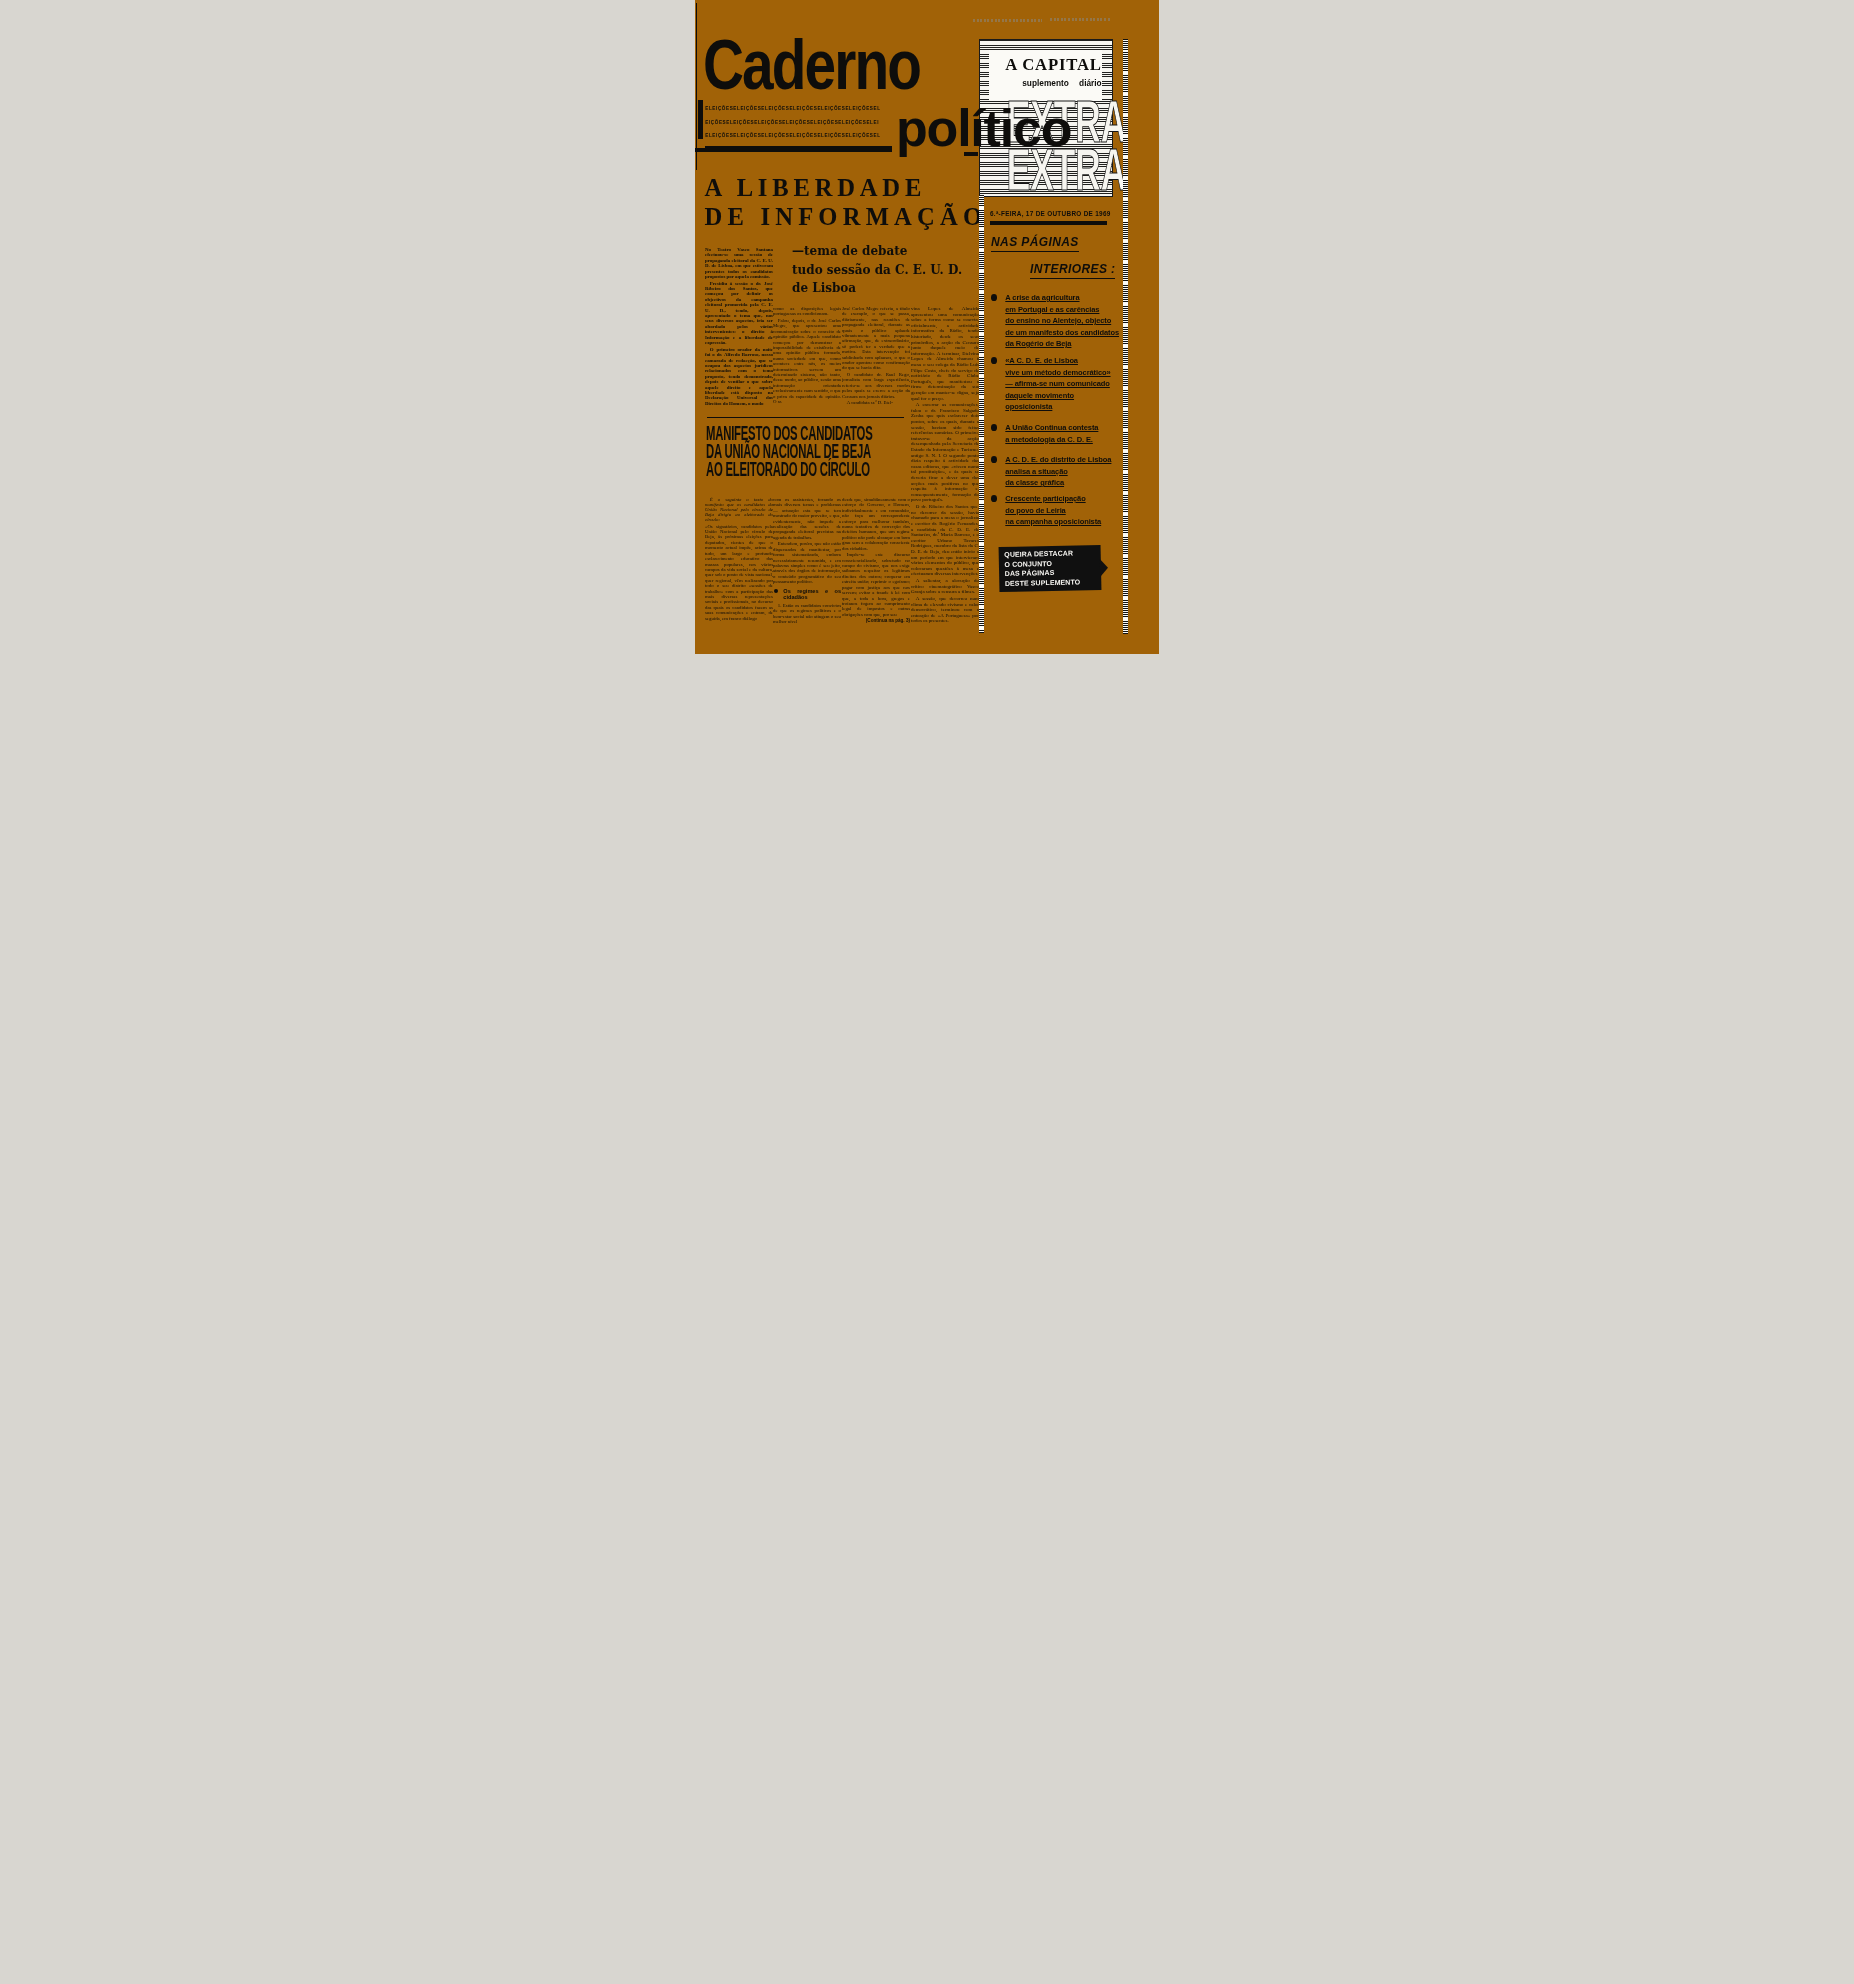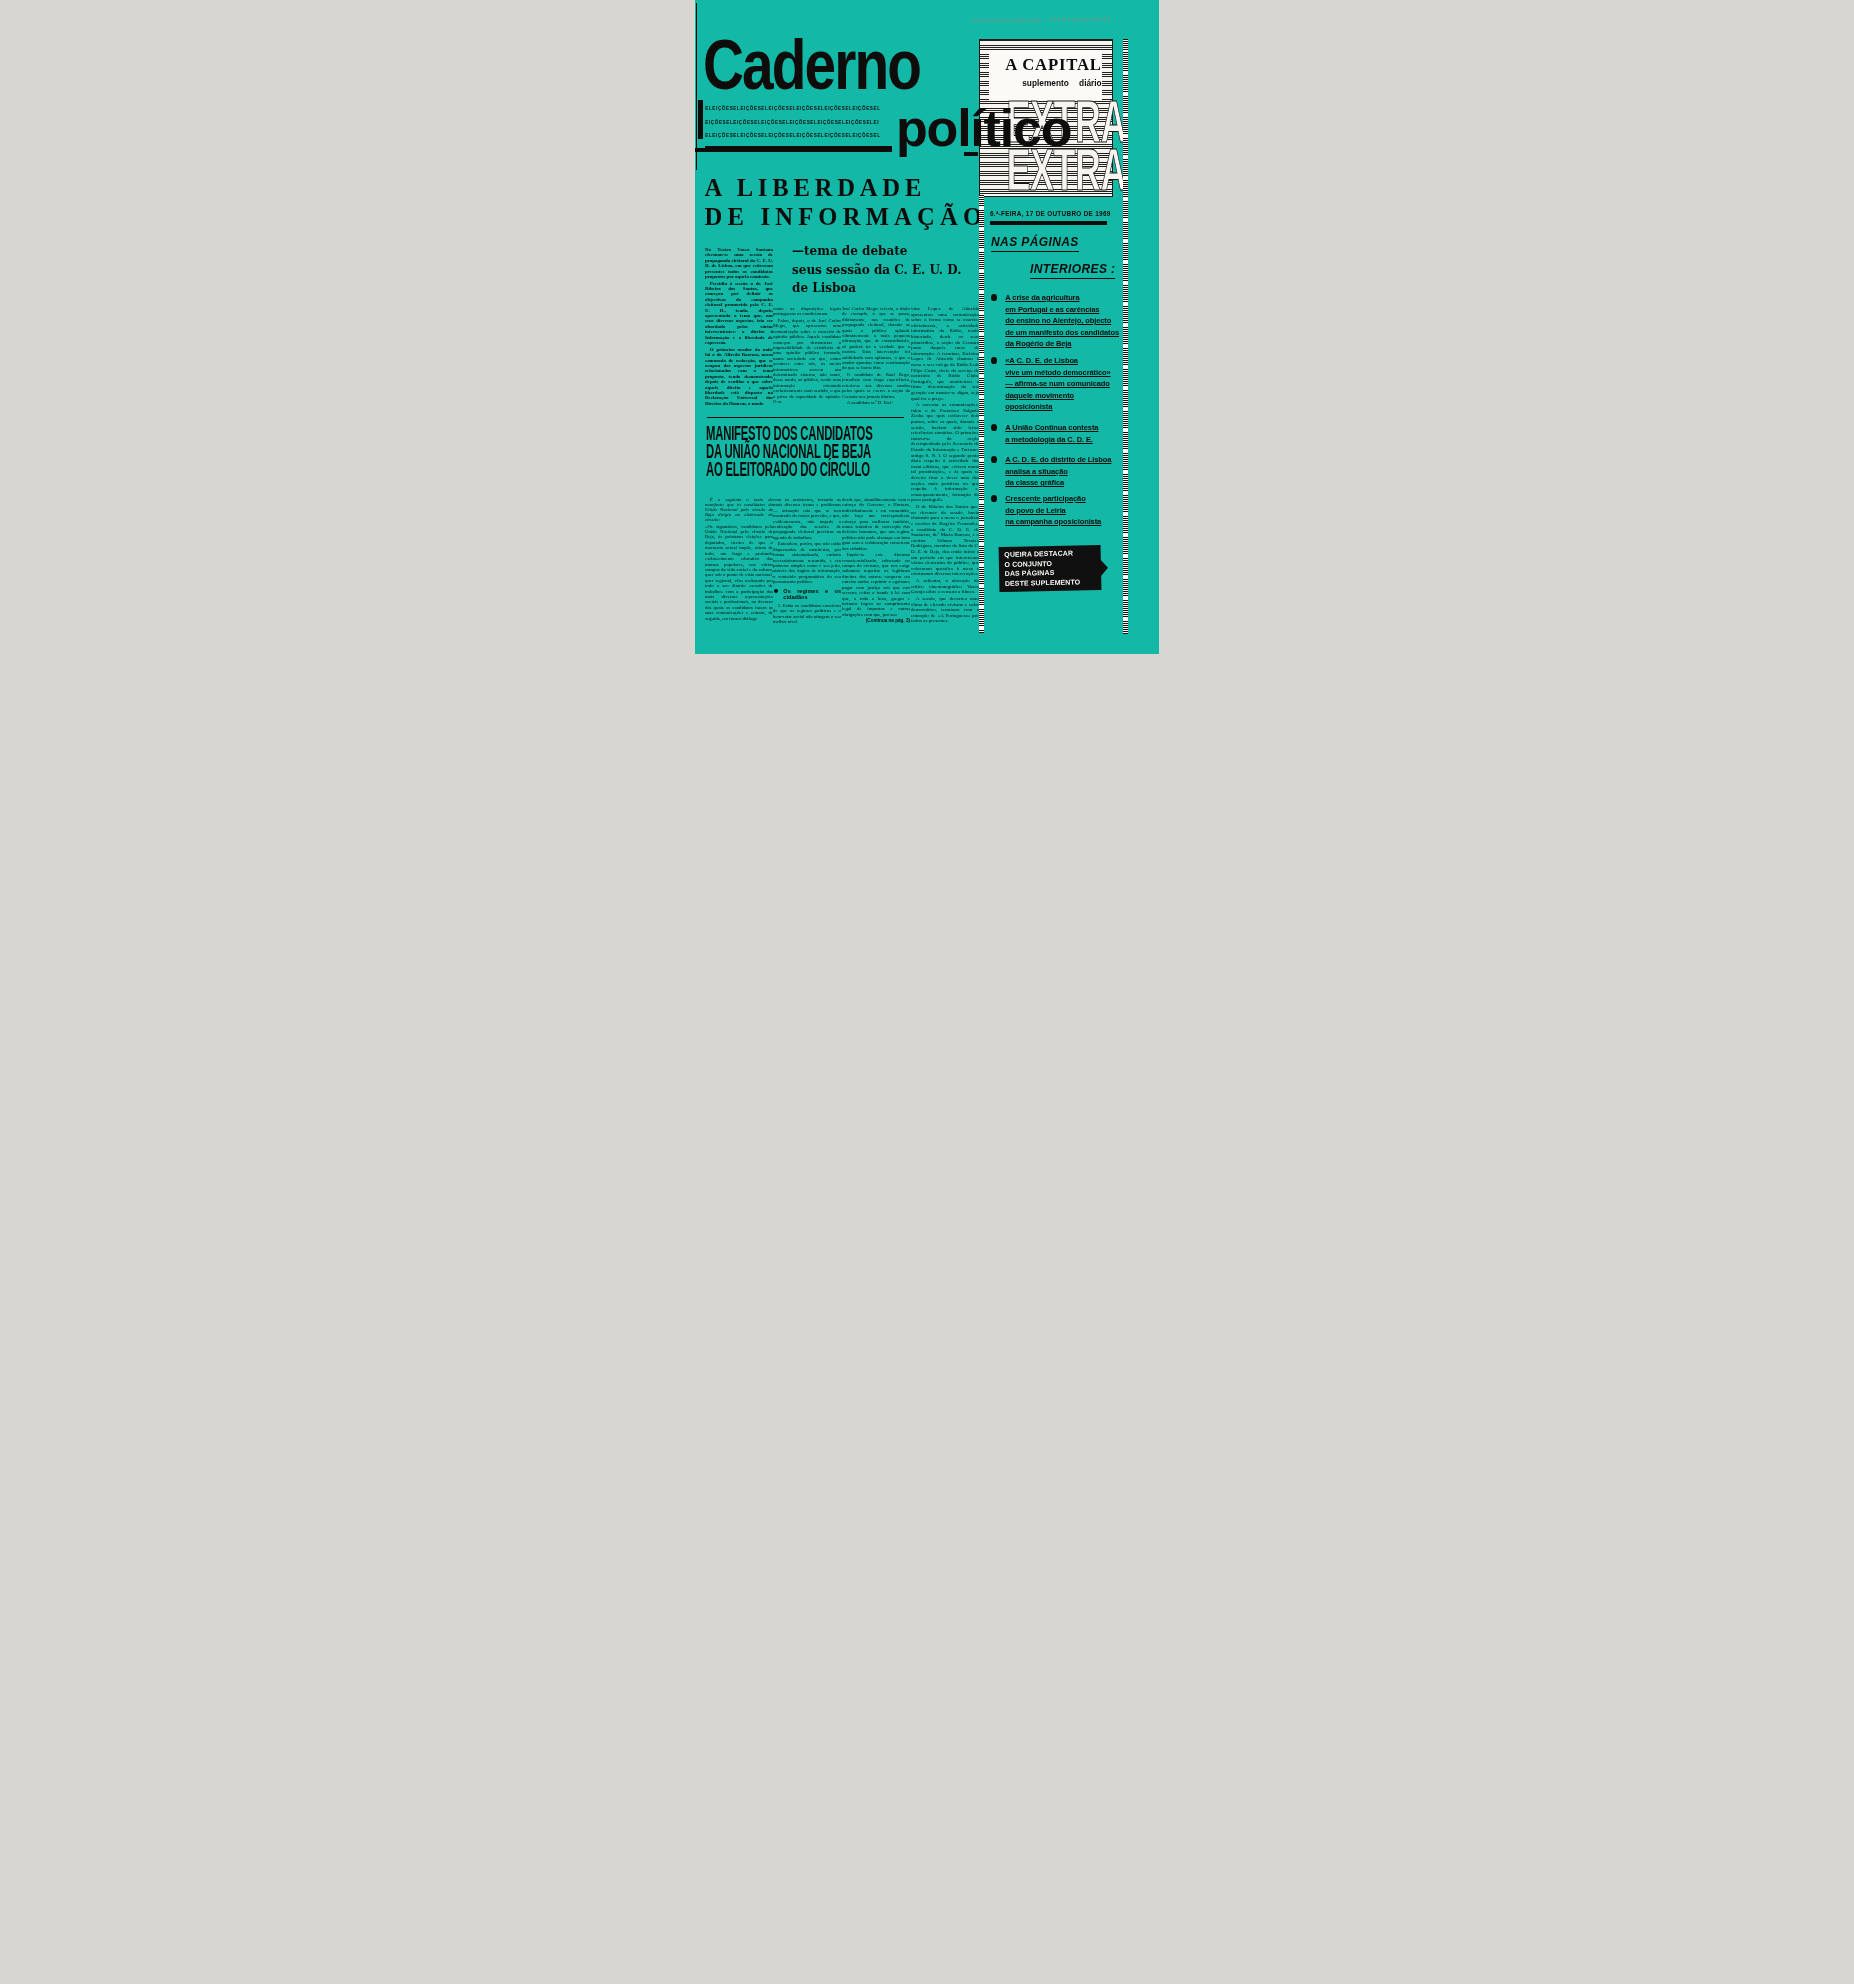--- a/index.html
+++ b/index.html
@@ -1,16 +1,16 @@
 <!DOCTYPE html>
 <html style="font-size:6.4px"><head>
 <meta charset="utf-8">
 <style>
   html,body{margin:0;padding:0;background:#d8d6d0;}
-  .page{position:relative;width:464px;height:654px;margin:0 auto;background:#14b8a6;color:#0e0d0b;overflow:hidden;
+  .page{position:relative;width:464px;height:654px;margin:0 auto;background:#a16207;color:#0e0d0b;overflow:hidden;
         font-family:"Liberation Serif",serif;}
   .abs{position:absolute;}
 
   
   .left-rule{left:0.8px;top:3.2px;width:1.6px;height:167px;background:#0e0d0b;}
   .margin-bar{left:3.2px;top:100px;width:5.2px;height:39px;background:#0e0d0b;}
   .margin-dash{left:0;top:148px;width:11.5px;height:3.6px;background:#0e0d0b;}
   .noise{height:3.2px;background:repeating-linear-gradient(90deg,#8a887f 0 2px,transparent 2px 3.6px);opacity:.55;filter:blur(0.2px);}
   .n1{left:278px;top:19px;width:69px;}
   .n2{left:355px;top:18px;width:60px;}
@@ -164,21 +164,21 @@
 
   <div class="abs promo">
     <div class="pl">QUEIRA DESTACAR</div>
     <div class="pl">O CONJUNTO</div>
     <div class="pl">DAS PÁGINAS</div>
     <div class="pl">DESTE SUPLEMENTO</div>
     <div class="promo-arrow"></div>
   </div>
 
   <div class="abs subhead sh1">—tema de debate</div>
-  <div class="abs subhead sh2">seus sessão da C. E. U. D.</div>
+  <div class="abs subhead sh2">tudo sessão da C. E. U. D.</div>
   <div class="abs subhead sh3">de Lisboa</div>
 
   <div class="abs col a1c1">
     <p class="cont">No Teatro Vasco Santana efectuou-se uma sessão de propaganda eleitoral da C. E. U. D. de Lisboa, em que estiveram presentes todos os candidatos propostos por aquela comissão.</p>
     <p>Presidiu à sessão o dr. José Ribeiro dos Santos, que começou por definir os objectivos da campanha eleitoral promovida pela C. E. U. D., tendo, depois, apresentado o tema que, nos seus diversos aspectos, iria ser abordado pelos vários intervenientes: o direito à Informação e a liberdade de expressão.</p>
     <p>O primeiro orador da noite foi o dr. Alfredo Barroso, nosso camarada de redacção, que se ocupou dos aspectos jurídicos relacionados com o tema proposto, tendo demonstrado, depois de ventilar o que sobre aquele direito e aquela liberdade está disposto na Declaração Universal dos Direitos do Homem, o modo</p>
   </div>
   <div class="abs col a1c2">
     <p class="cont">como as disposições legais portuguesas os condicionam.</p>
     <p>Falou, depois, o dr. José Carlos Megre, que apresentou uma comunicação sobre o conceito de opinião pública. Aquele candidato começou por demonstrar a impossibilidade de existência de uma opinião pública formada, numa sociedade em que, como acontece entre nós, os meios informativos servem um determinado sistema, não tanto, desse modo, ao público, senão uma informação orientada exclusivamente num sentido, o que o priva da capacidade de opinião. O sr.</p>

